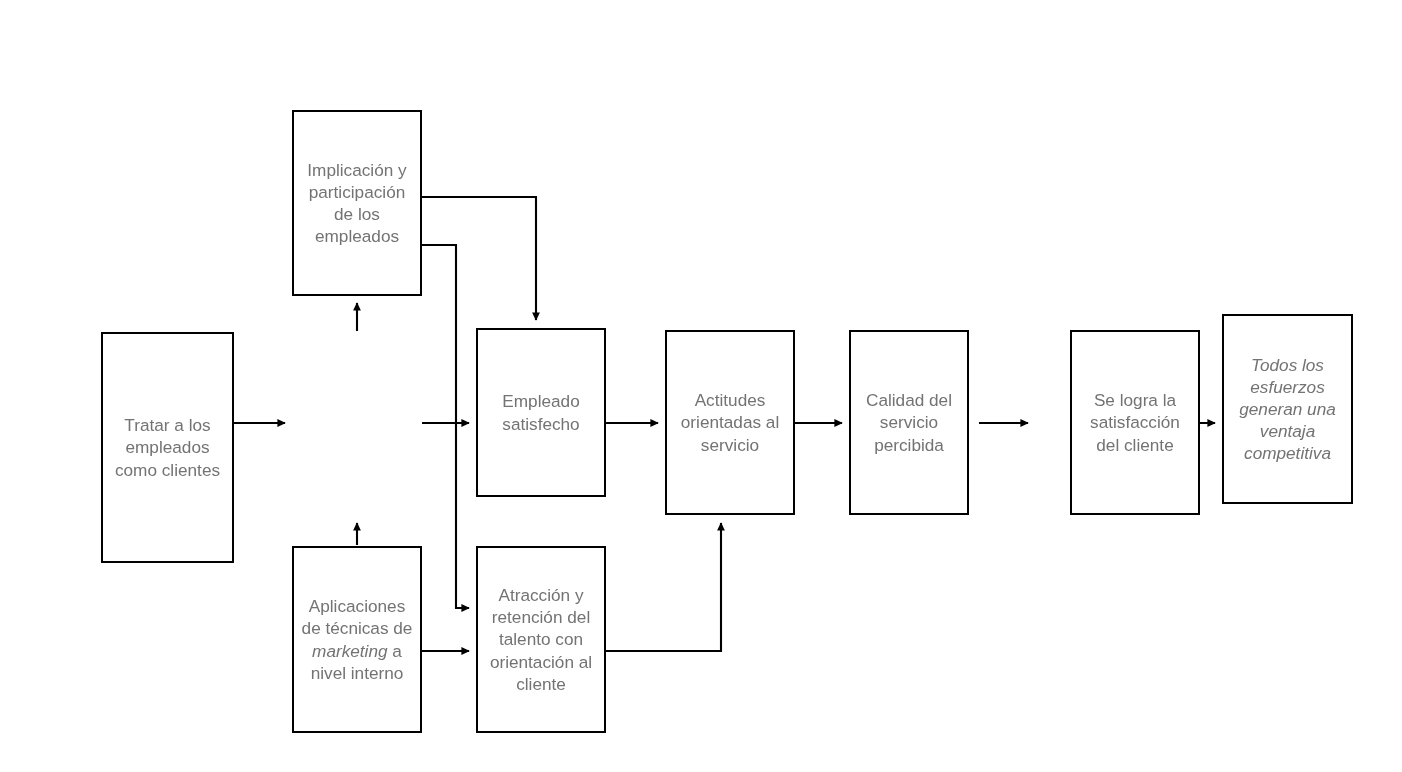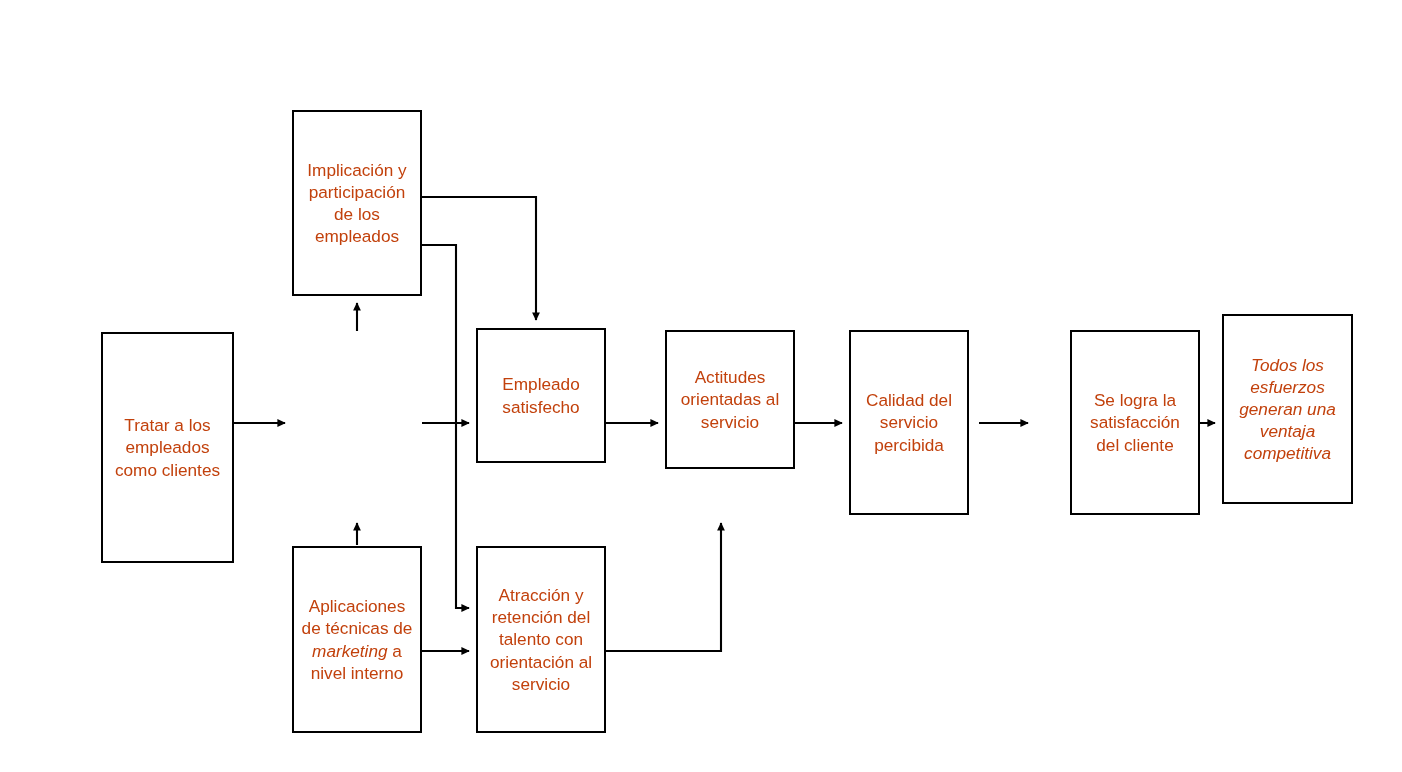--- a/index.html
+++ b/index.html
@@ -30,40 +30,40 @@
     position: absolute;
     box-sizing: border-box;
     border: 2.2px solid #000000;
     background: #ffffff;
     display: flex;
     align-items: center;
     justify-content: center;
     text-align: center;
     line-height: 1.28;
     font-size: 17.2px;
-    color: #c2410c;
+    color: #737373;
     padding: 0 5px;
   }
   .node .txt {
     display: block;
     width: 100%;
     white-space: pre-line;
   }
   .node .txt em {
     font-style: italic;
     margin-top: 16px;
   }
   
   #n-tratar      { left:101px;  top:332px; width:133px; height:231px; }
   #n-implicacion { left:292px;  top:110px; width:130px; height:186px; }
   #n-tareas      { left:292px;  top:332px; width:130px; height:183px; }
   #n-aplicaciones{ left:292px;  top:546px; width:130px; height:187px; }
-  #n-empleado    { left:476px;  top:328px; width:130px; height:135px; }
+  #n-empleado    { left:476px;  top:328px; width:130px; height:169px; }
   #n-atraccion   { left:476px;  top:546px; width:130px; height:187px; }
-  #n-actitudes   { left:665px;  top:330px; width:130px; height:139px; }
+  #n-actitudes   { left:665px;  top:330px; width:130px; height:185px; }
   #n-calidad     { left:849px;  top:330px; width:120px; height:185px; }
   #n-satisfaccion{ left:1070px; top:330px; width:130px; height:185px;align-items:center; }
   #n-ventaja     { left:1222px; top:314px; width:131px; height:190px;font-style:italic; }
 </style>
 </head>
 <body>
 
 <div id="canvas">
 
   <svg class="connectors" viewBox="0 0 1402 772" width="1402" height="772">
@@ -124,21 +124,21 @@
   <div class="node" id="n-empleado">
     <span class="txt">Empleado
 satisfecho</span>
   </div>
 
   <div class="node" id="n-atraccion">
     <span class="txt">Atracción y
 retención del
 talento con
 orientación al
-servicio</span>
+cliente</span>
   </div>
 
   <div class="node" id="n-actitudes">
     <span class="txt">Actitudes
 orientadas al
 servicio</span>
   </div>
 
   <div class="node" id="n-calidad">
     <span class="txt">Calidad del

